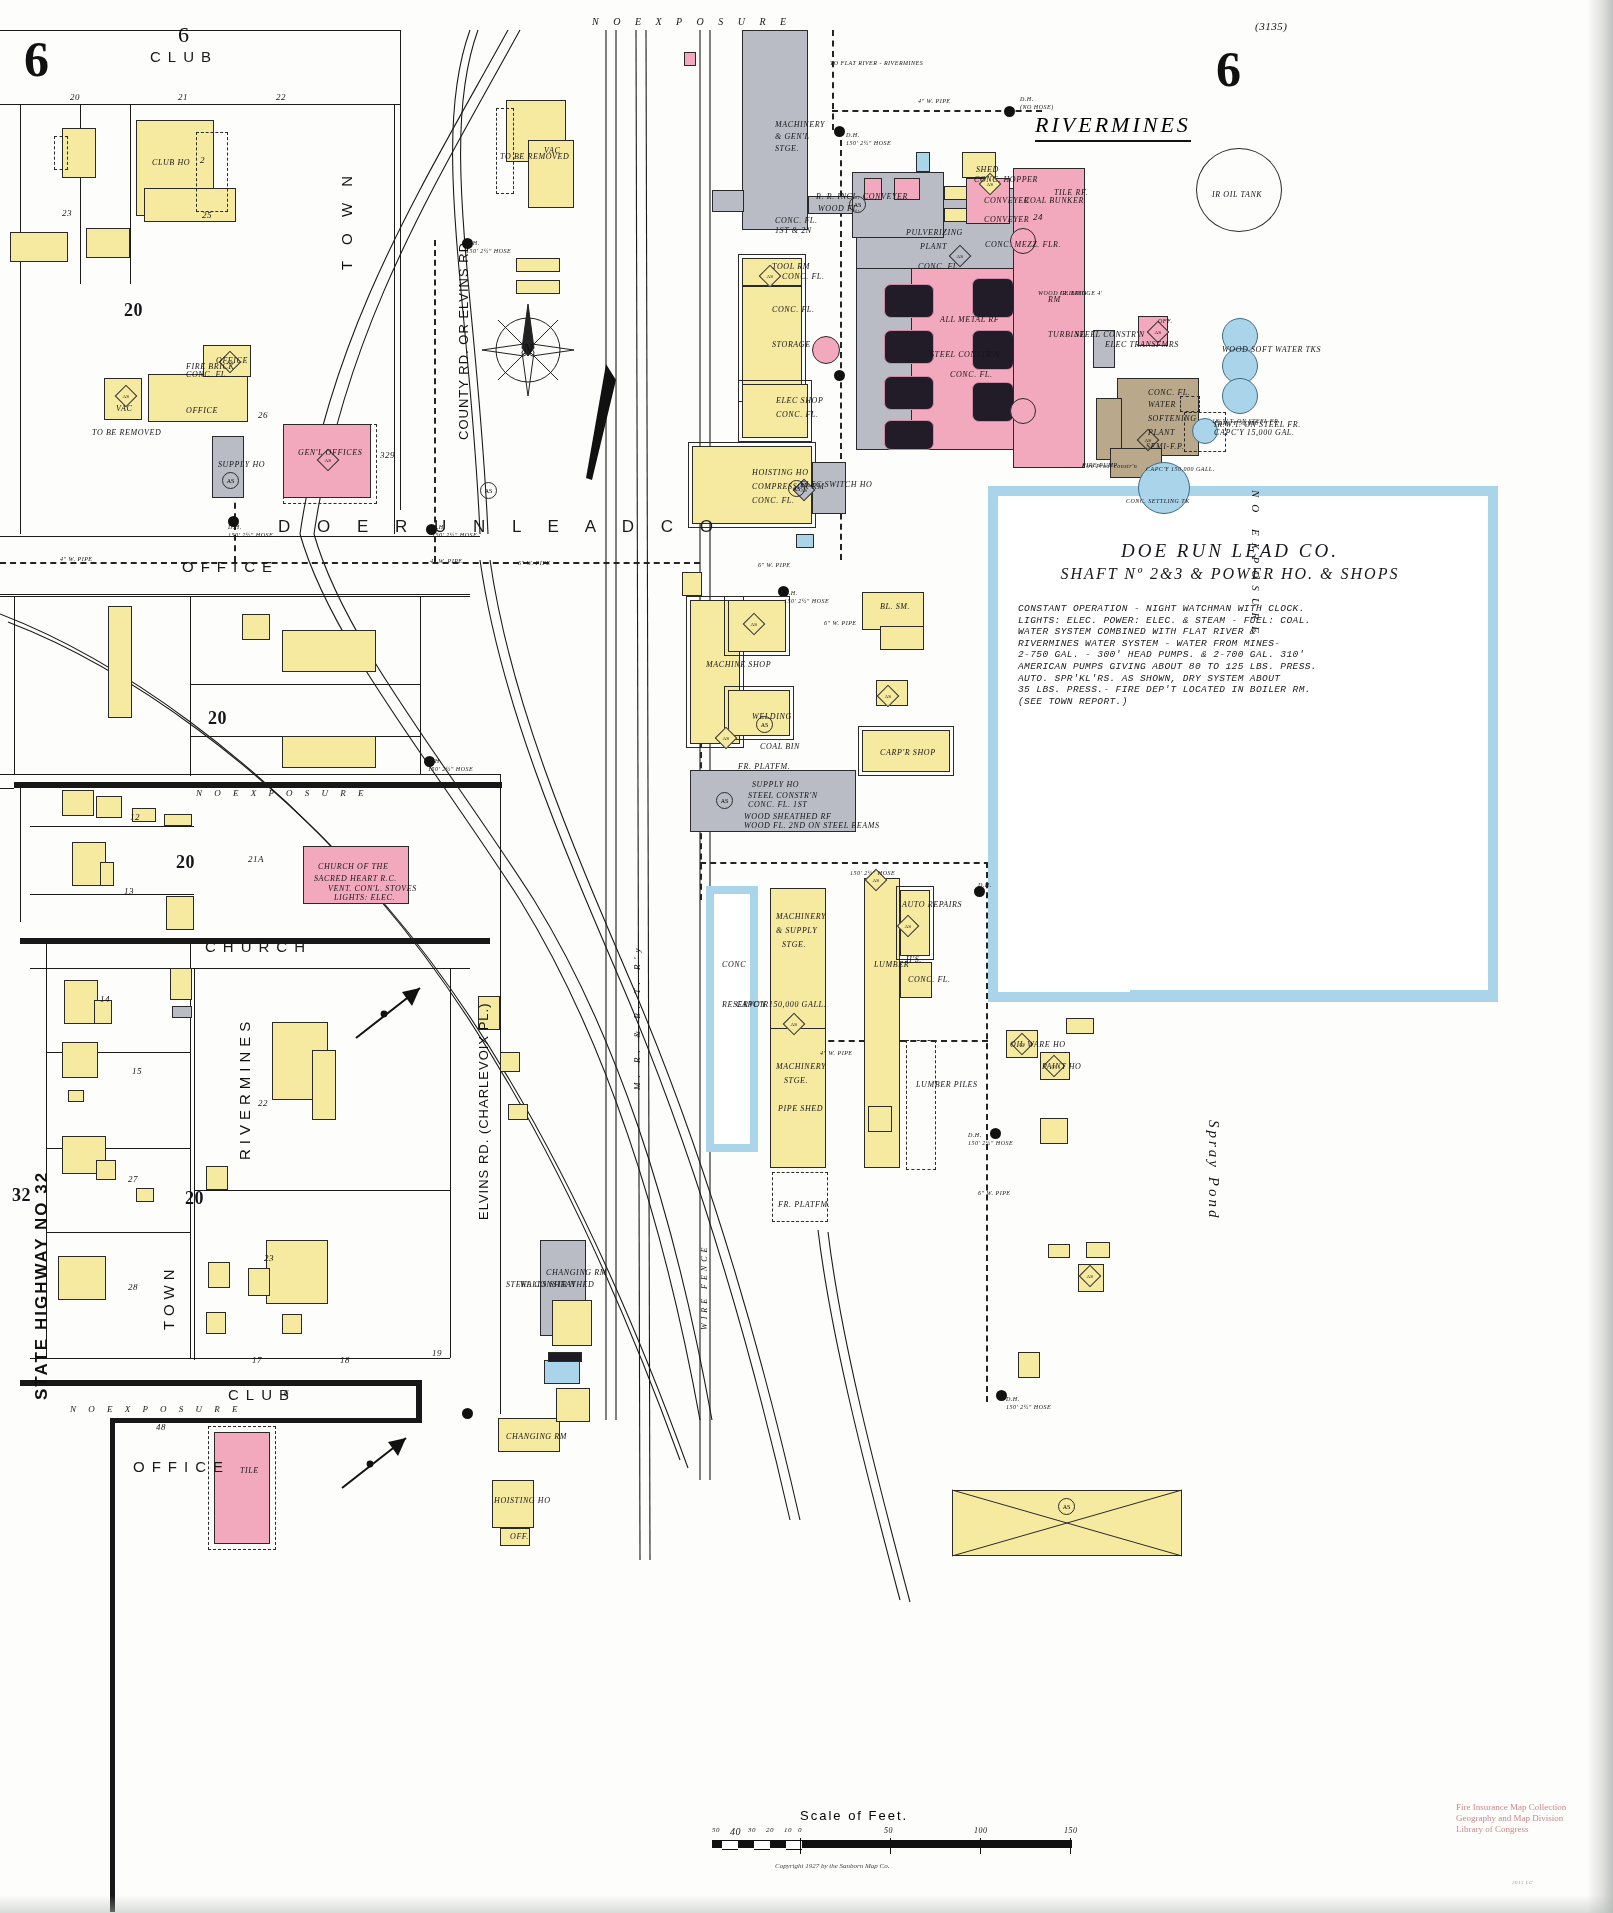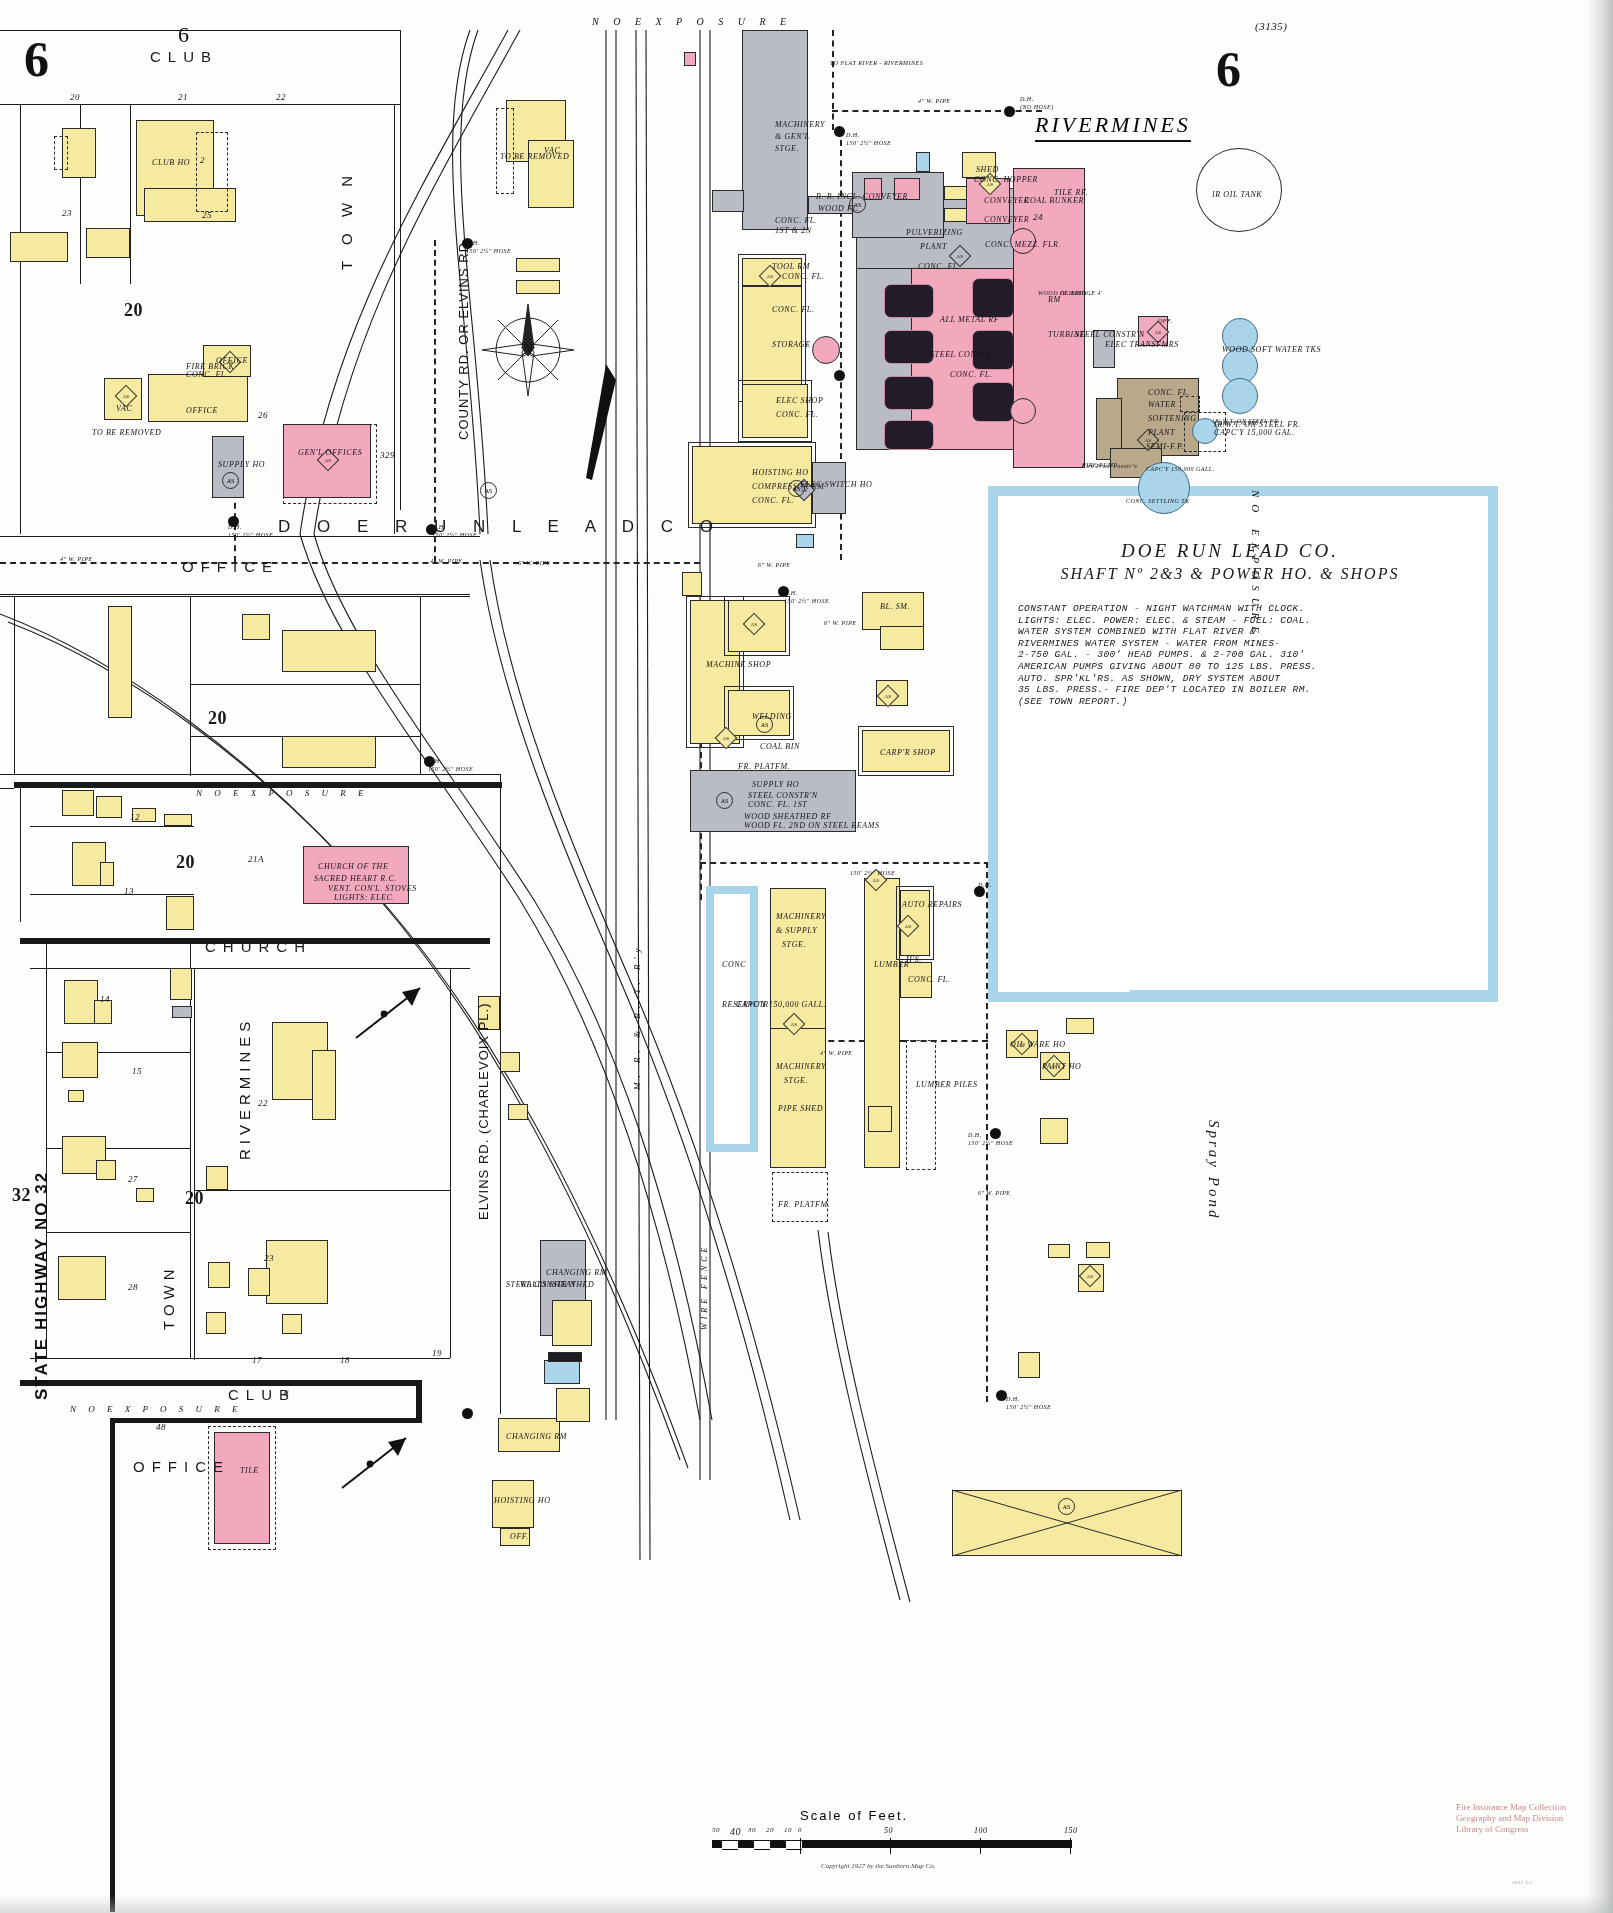--- a/index.html
+++ b/index.html
@@ -78,21 +78,21 @@
 
   
   #compass{position:absolute;}
 
   
   #scale-bar{position:absolute;}
   #scale-bar .bar{position:absolute;height:8px;background:#111;}
   #scale-bar .sw{position:absolute;height:8px;background:#fff;border-top:1px solid #111;border-bottom:1px solid #111;}
   #scale-bar .tick{position:absolute;width:1px;background:#111;}
   #scale-title{position:absolute;font-family:"Liberation Sans",sans-serif;font-size:13px;letter-spacing:2px;}
-  #scale-copy{position:absolute;font-family:"Liberation Serif",serif;font-style:italic;font-size:7px;color:#444;margin-left:46px;}
+  #scale-copy{position:absolute;font-family:"Liberation Serif",serif;font-style:italic;font-size:7px;color:#444;}
 
   #loc-stamp{position:absolute;color:#c98a8f;font-family:"Liberation Serif",serif;font-size:9px;line-height:11px;}
 
   .vert{transform-origin:0 0;}
   .wtrbody{position:absolute;border:3px solid #a9d4ea;background:#ffffff;box-sizing:border-box;}
   .canal{position:absolute;background:#a9d4ea;}
 </style>
 </head>
 <body>
 

